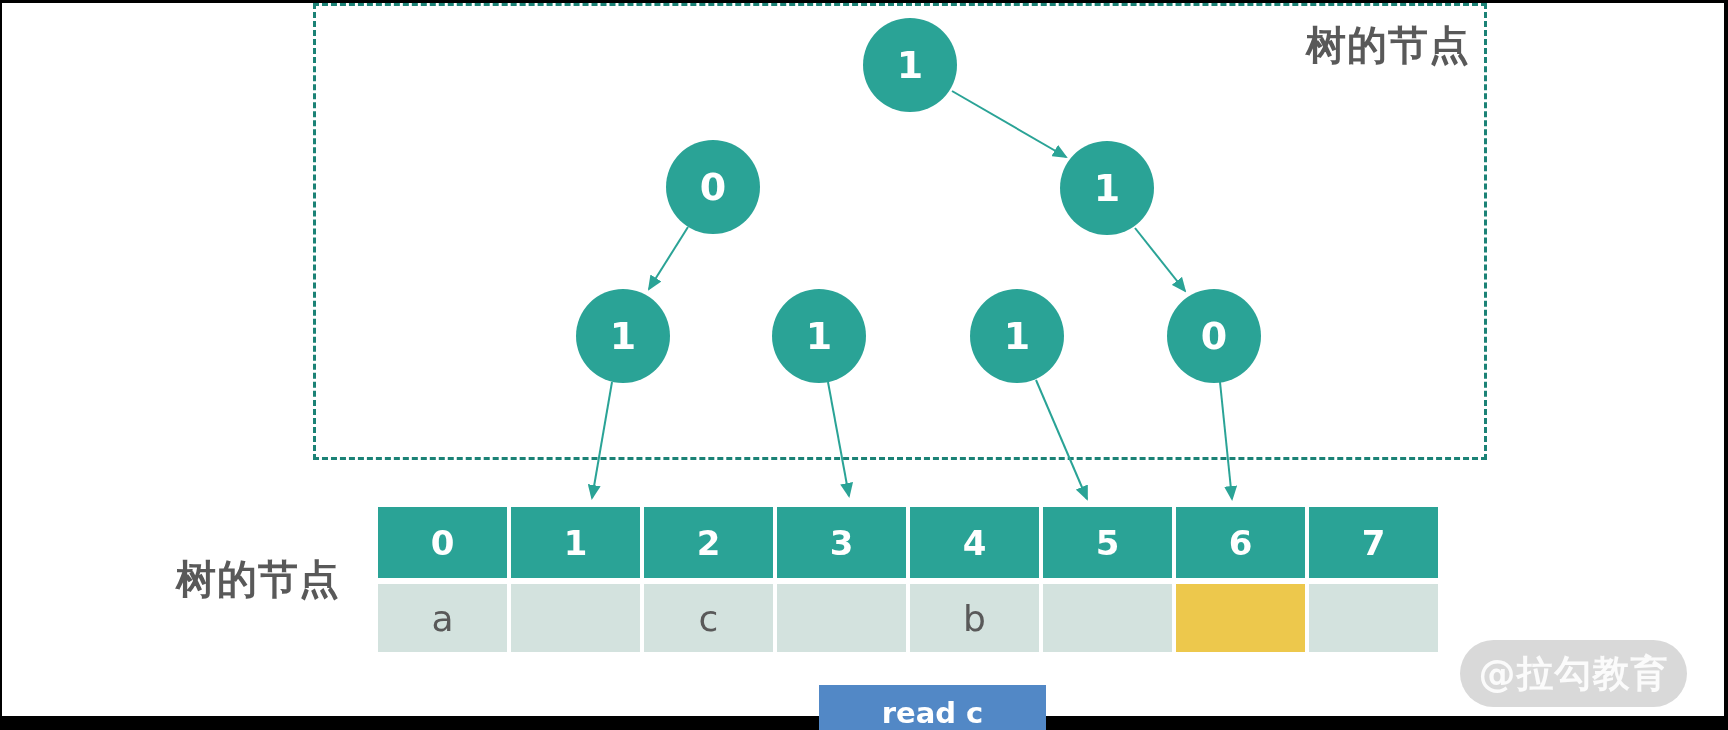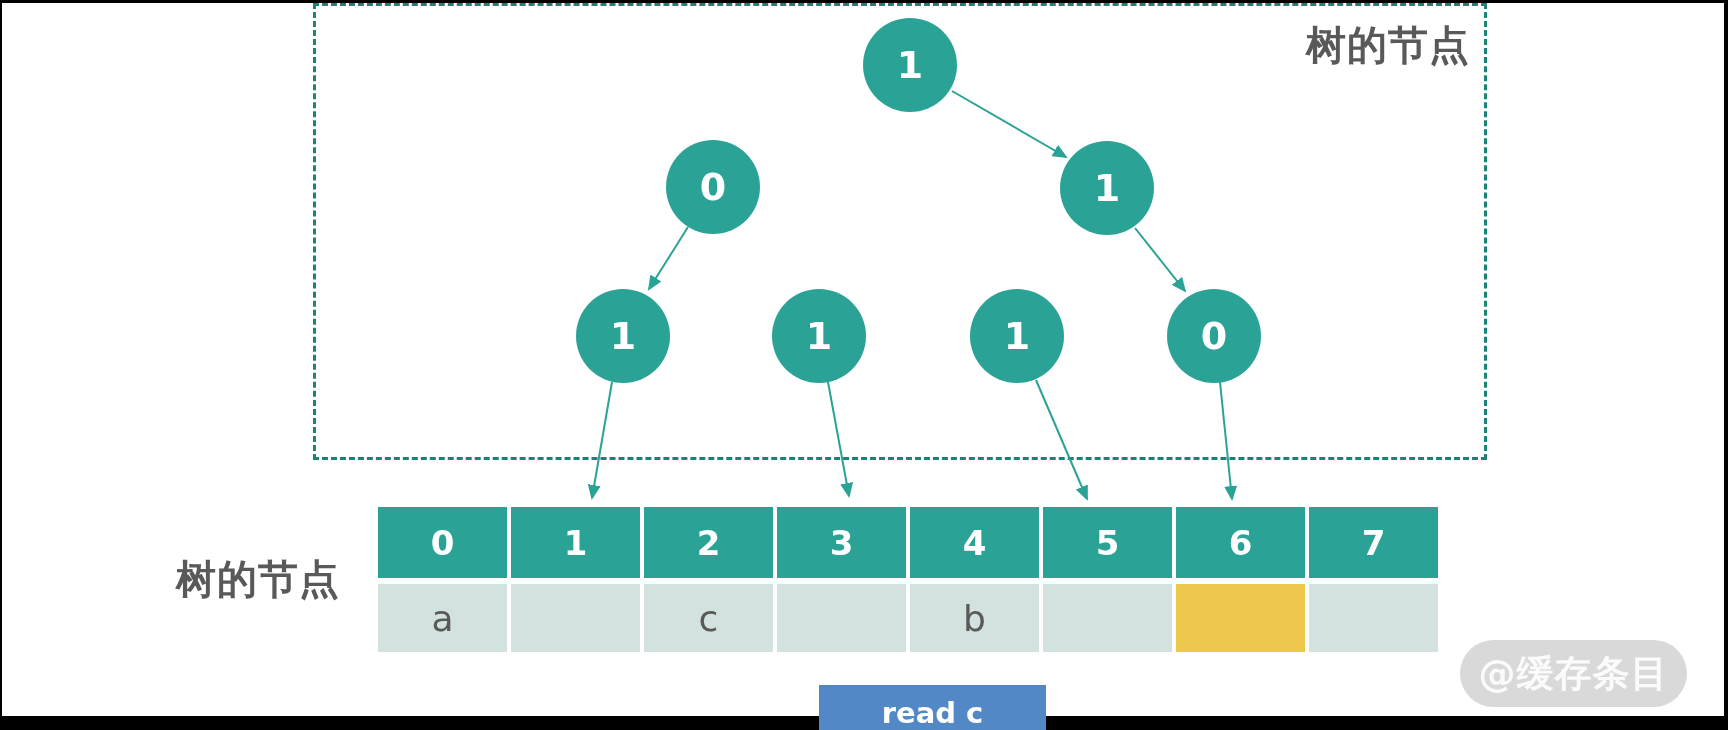--- a/index.html
+++ b/index.html
@@ -118,15 +118,15 @@
       <div class="cache-cell"></div>
       <div class="cache-cell">b</div>
       <div class="cache-cell"></div>
       <div class="cache-cell highlight"></div>
       <div class="cache-cell"></div>
     </div>
   </div>
 
   <div class="read-btn">read c</div>
 
-  <div class="watermark">@缓存条目</div>
+  <div class="watermark">@拉勾教育</div>
 
 </div>
 
 </body></html>

